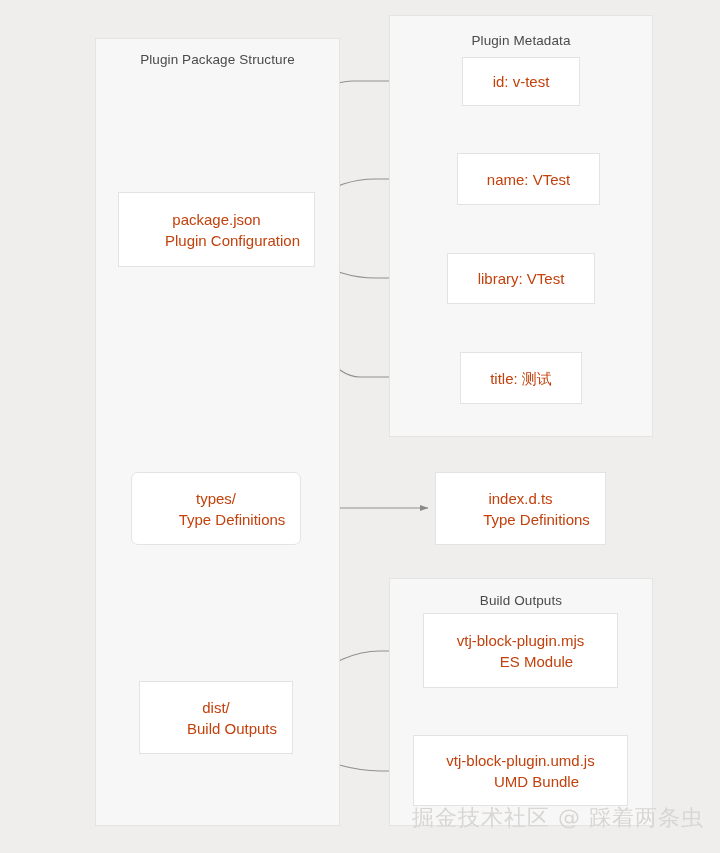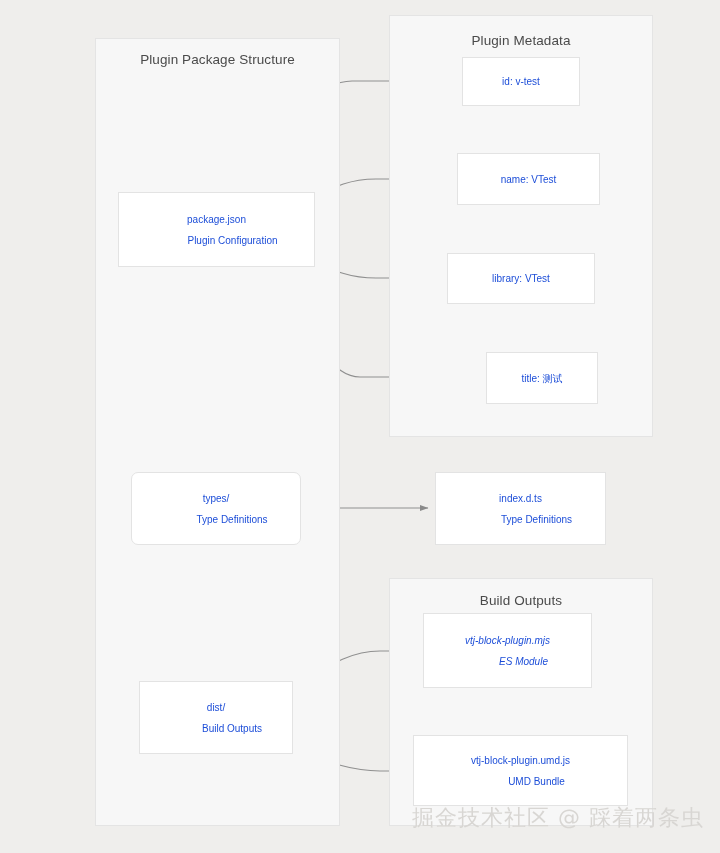--- a/index.html
+++ b/index.html
@@ -52,36 +52,36 @@
   
   .node {
     position: absolute;
     background: #ffffff;
     border: 1px solid #e3e3e3;
     box-sizing: border-box;
     display: flex;
     flex-direction: column;
     align-items: center;
     justify-content: center;
-    color: #1d4ed8;
-    font-size: 10px;
+    color: #c2410c;
+    font-size: 15px;
     line-height: 21px;
     text-align: center;
     box-shadow: 0 0 0 0 rgba(0,0,0,0);
   }
   .node .line2 { display: block; margin-left: 32px; }
 
   #node-package  { left: 118px; top: 192px; width: 197px; height: 75px; }
   #node-id       { left: 462px; top: 57px;  width: 118px; height: 49px; }
   #node-name     { left: 449px; top: 153px; width: 143px; height: 52px; margin-left: 8px; }
   #node-library  { left: 447px; top: 253px; width: 148px; height: 51px; }
-  #node-title    { left: 460px; top: 352px; width: 112px; height: 52px; margin-left: 26px; }
+  #node-title    { left: 460px; top: 352px; width: 122px; height: 52px; }
   #node-types    { left: 131px; top: 472px; width: 170px; height: 73px; border-radius: 7px; }
   #node-dts      { left: 435px; top: 472px; width: 171px; height: 73px; }
-  #node-mjs      { left: 423px; top: 613px; width: 169px; height: 75px; font-style: italic; }
+  #node-mjs      { left: 423px; top: 613px; width: 195px; height: 75px; }
   #node-dist     { left: 139px; top: 681px; width: 154px; height: 73px; }
   #node-umd      { left: 413px; top: 735px; width: 215px; height: 71px; }
 
   
   #watermark {
     position: absolute;
     left: 412px;
     top: 803px;
     font-size: 22px;
     color: #d8d6d3;

